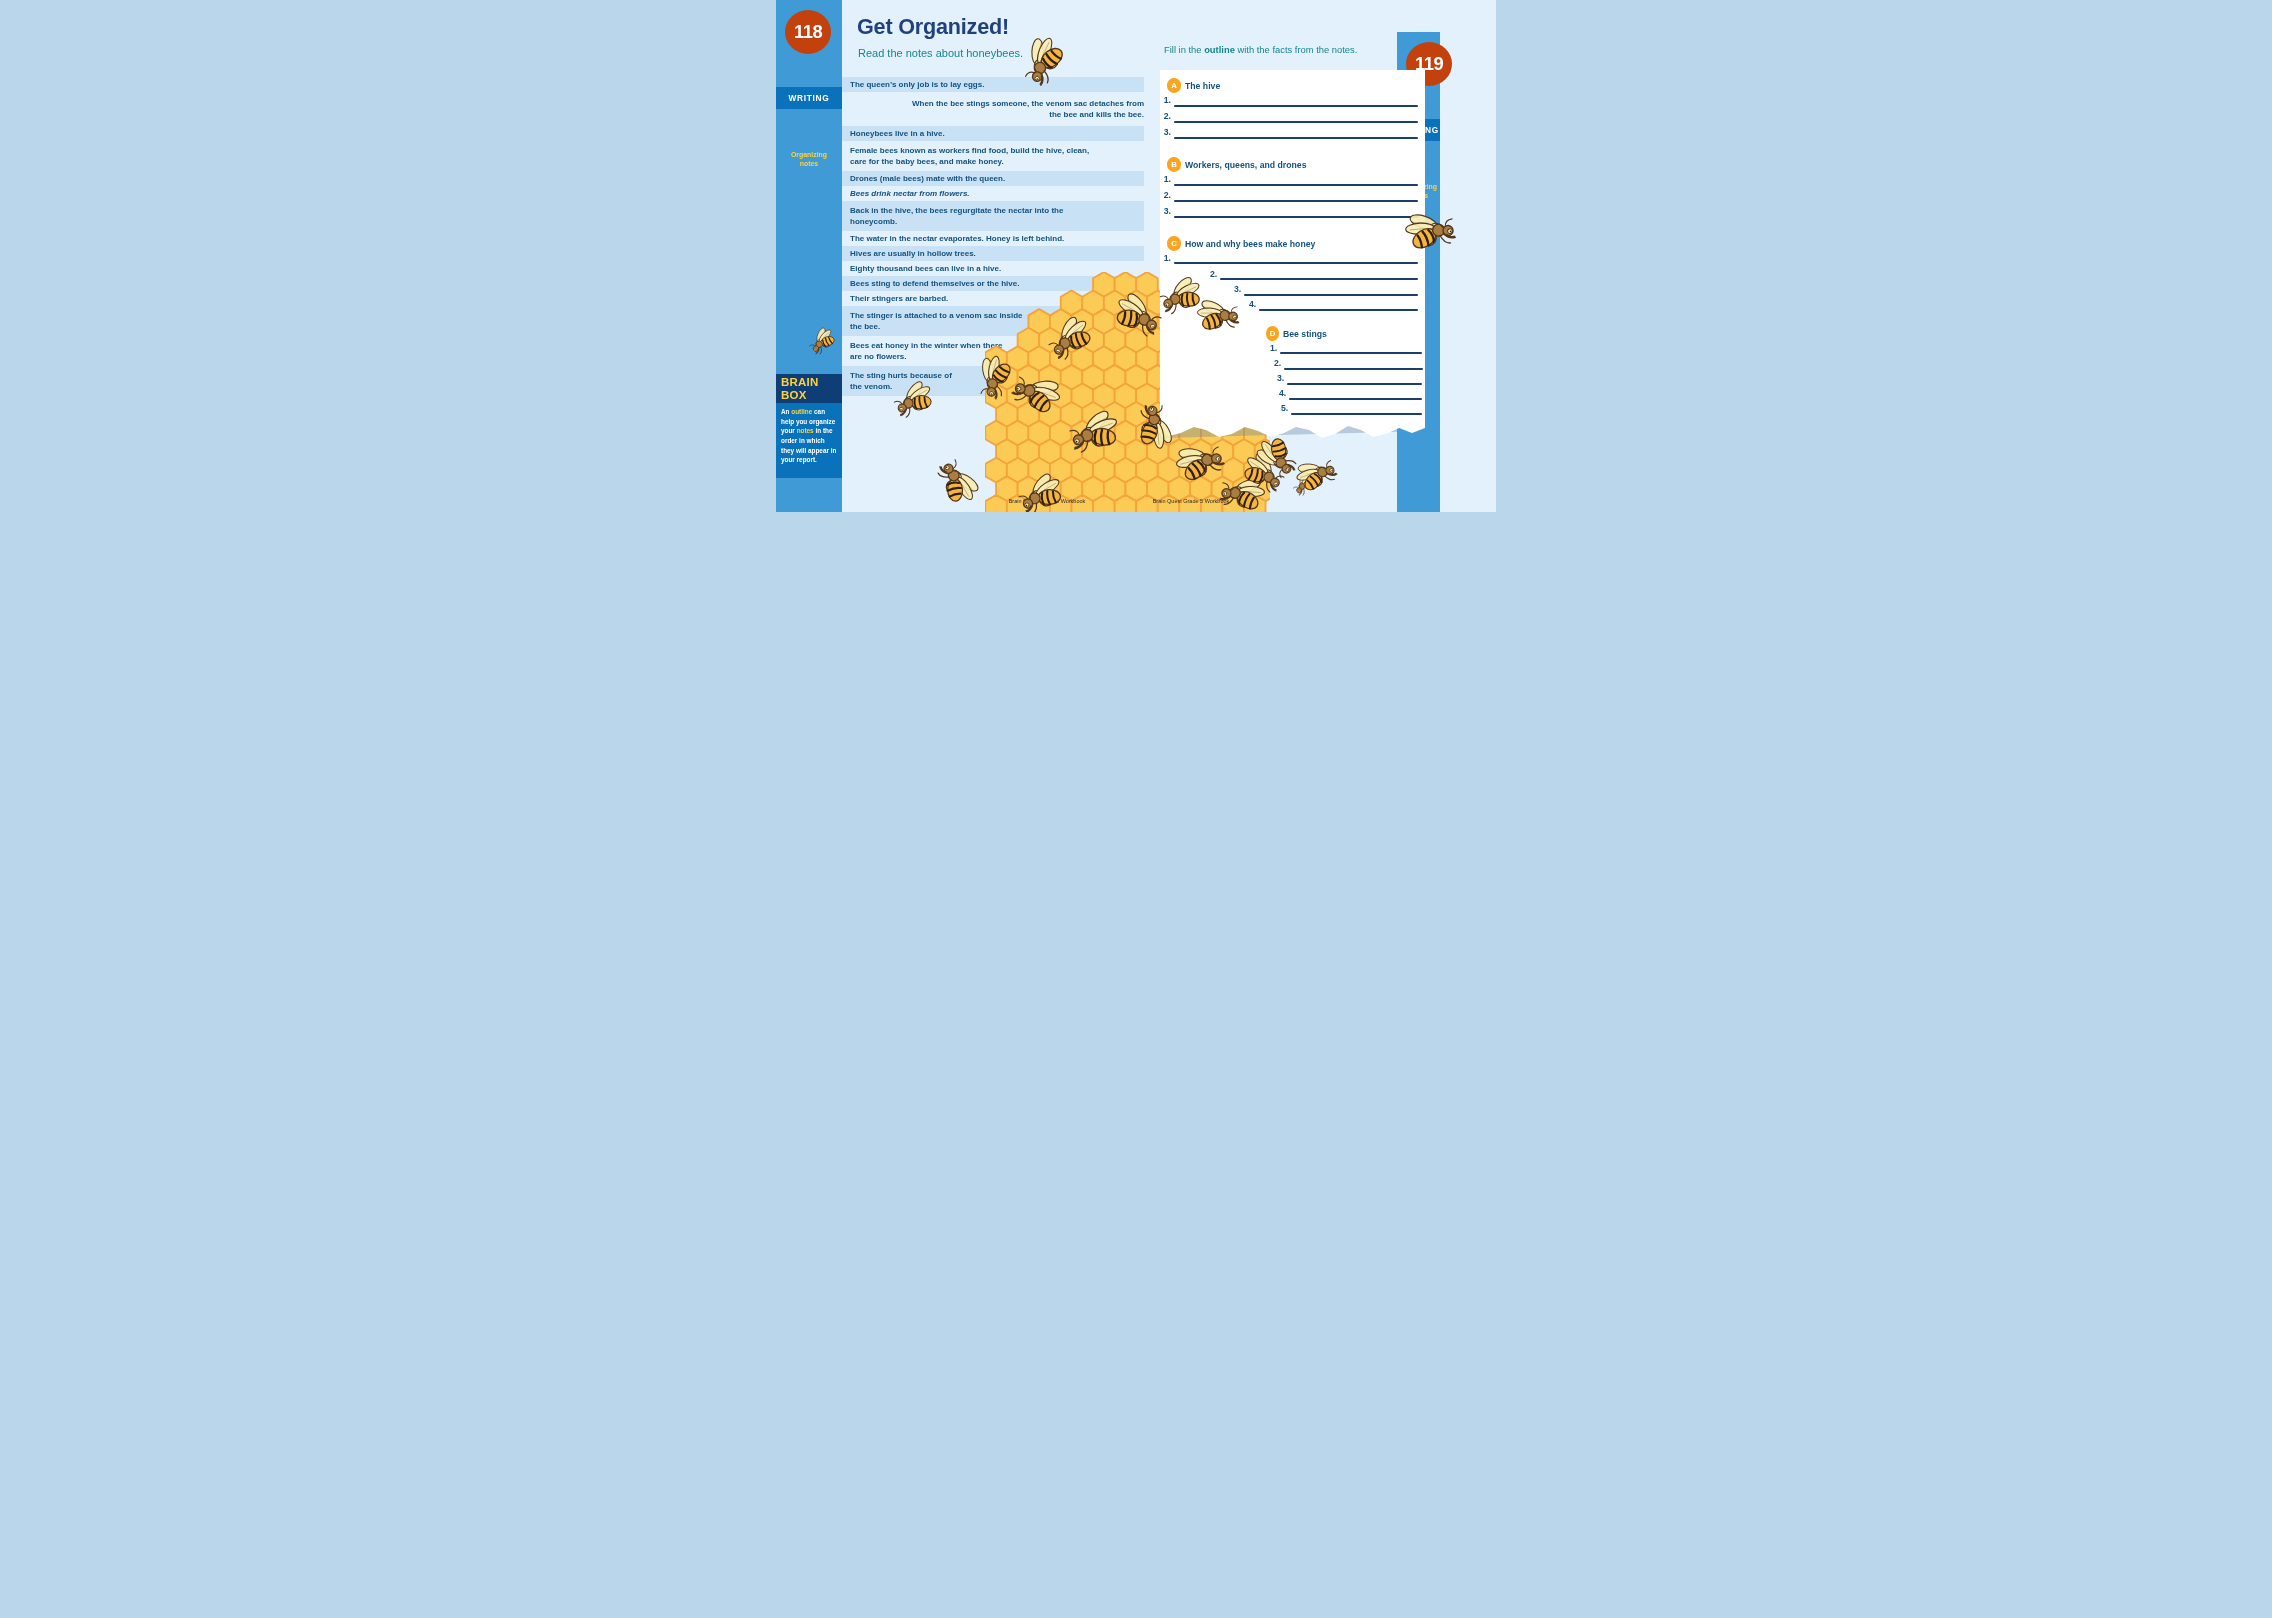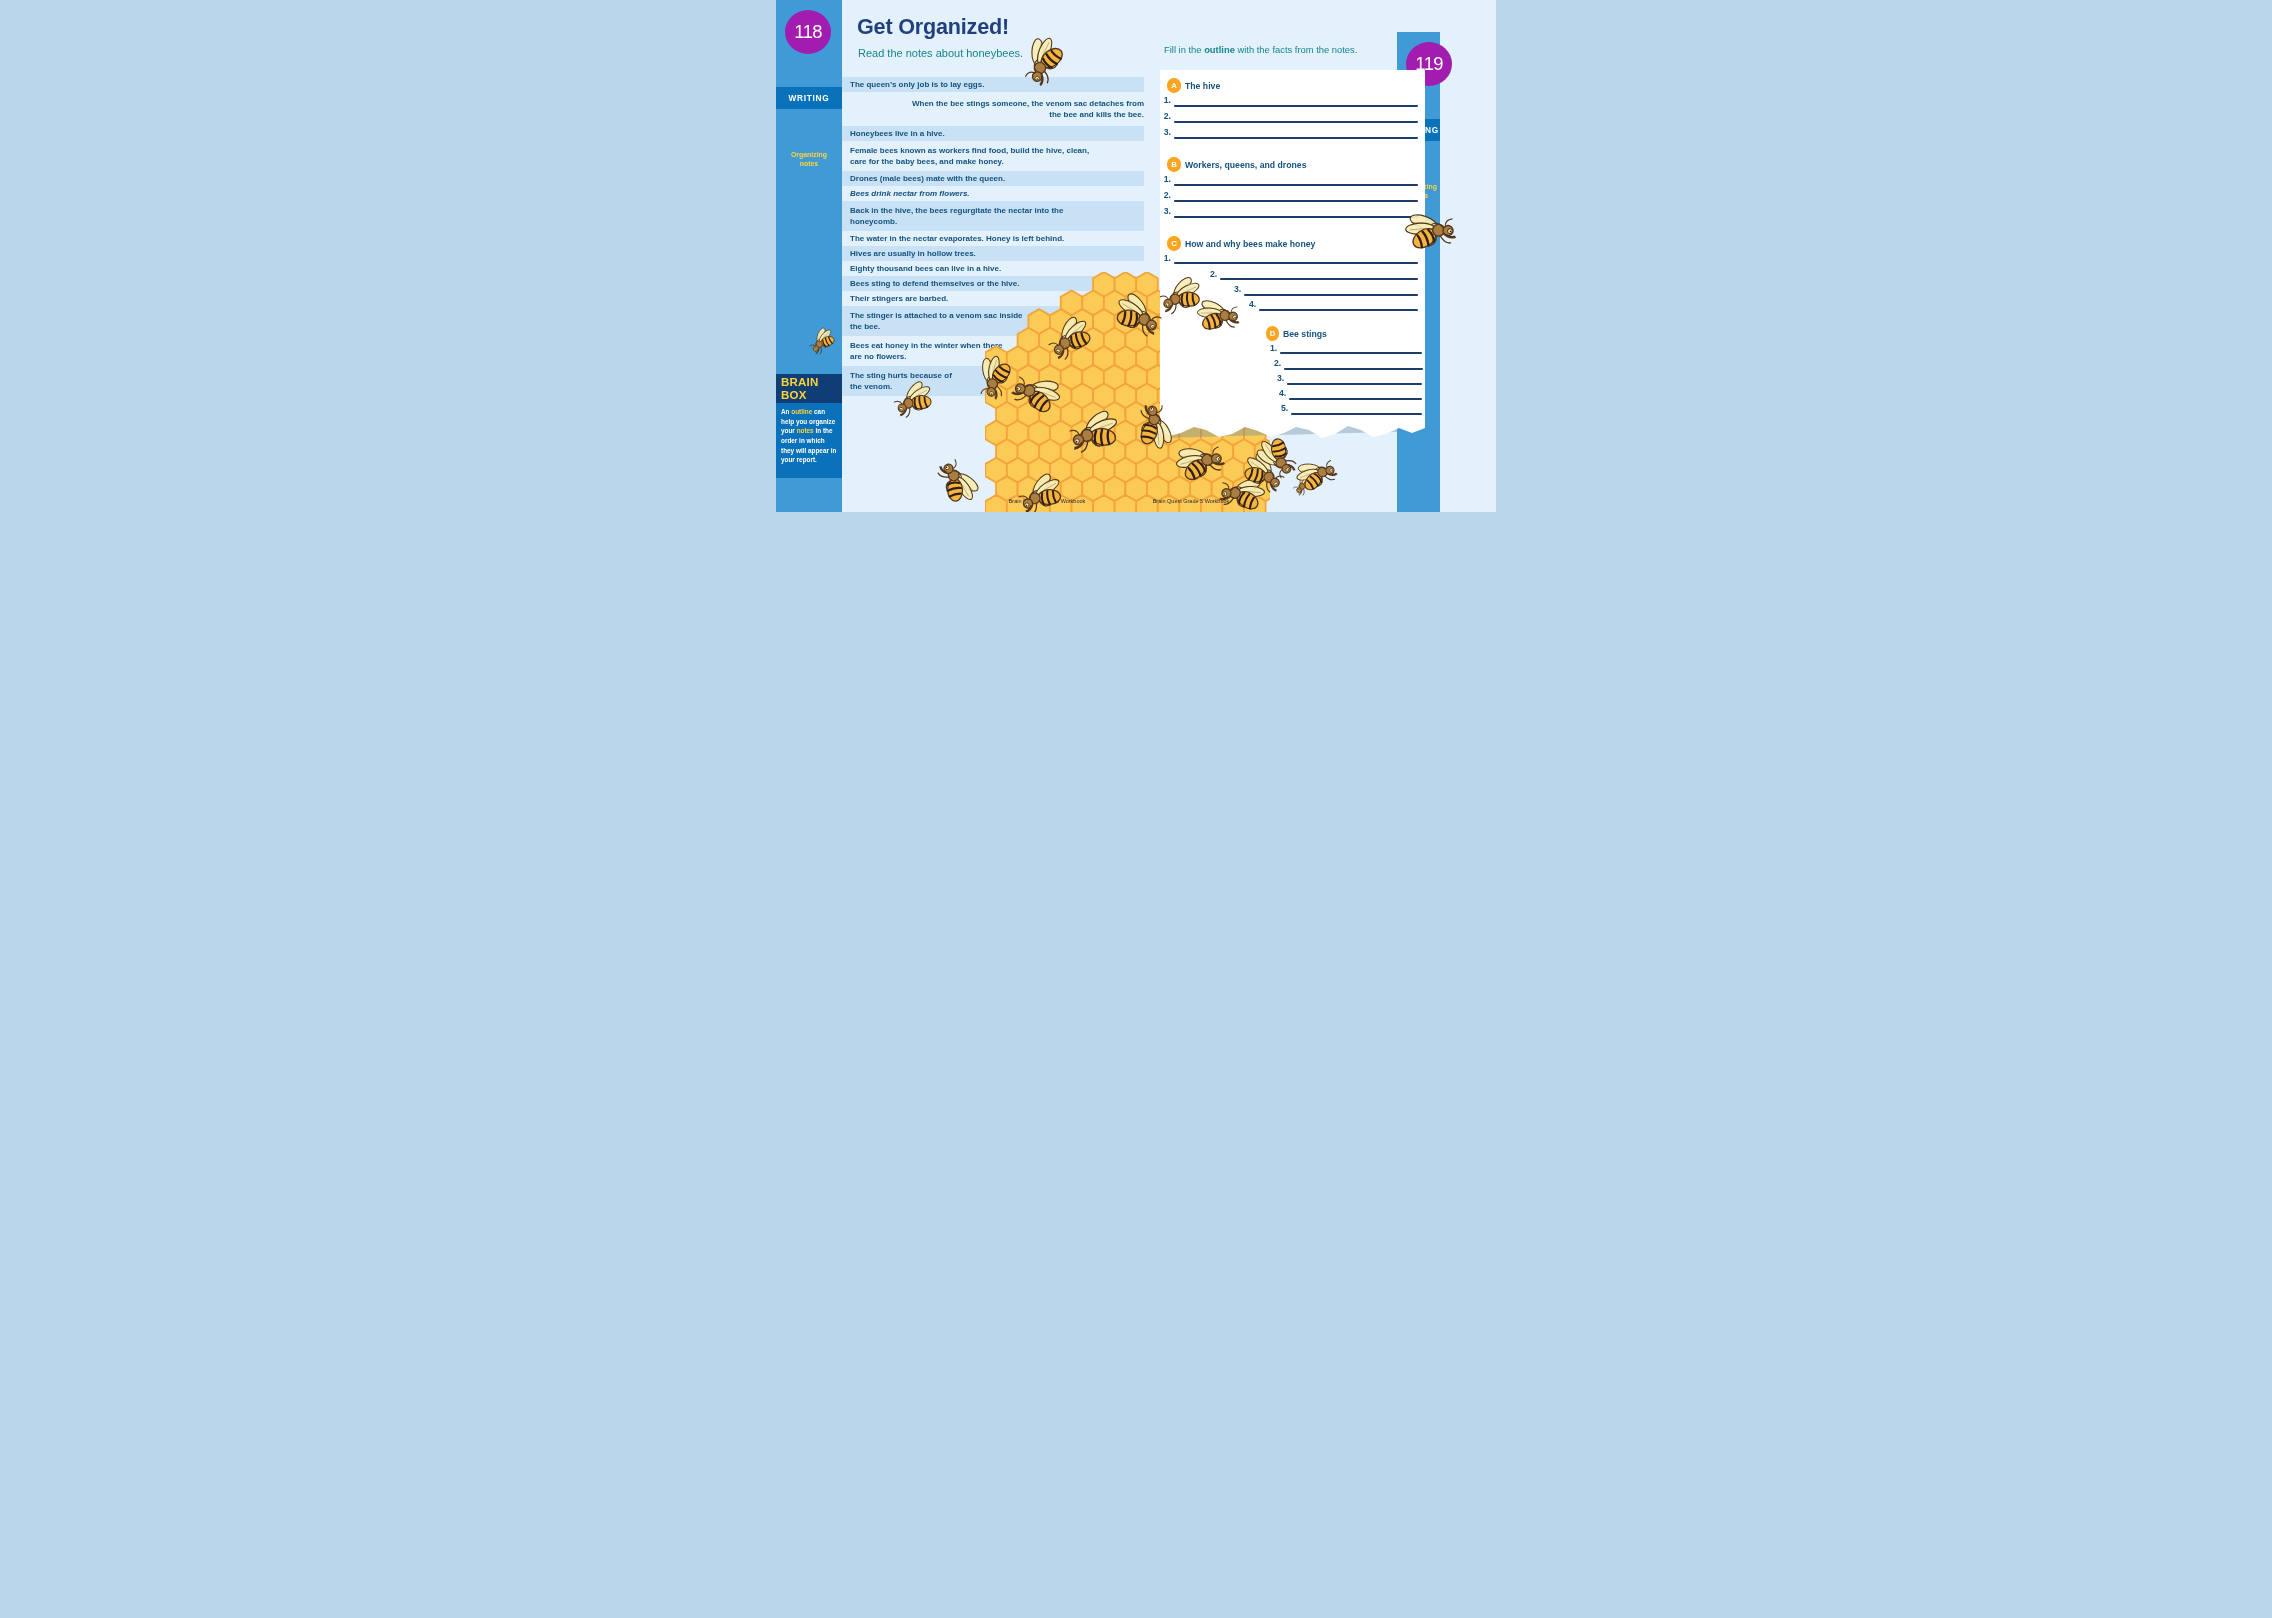--- a/index.html
+++ b/index.html
@@ -8,21 +8,21 @@
     position:relative;width:720px;height:512px;margin:0 auto;
     background:#e3f1fc;overflow:hidden;
     font-family:"Liberation Sans",sans-serif;
   }
   
   .sidebar{position:absolute;top:0;height:512px;background:#3f9ad6;z-index:2;}
   .sidebar.left{left:0;width:66px;}
   .sidebar.right{left:621px;width:43px;margin-top:32px;}
   .page-num{
     position:absolute;top:10px;width:46px;height:44px;border-radius:50%;
-    background:#a21caf;color:#fff;font-weight:normal;font-size:18.4px;
+    background:#c2410c;color:#fff;font-weight:bold;font-size:18.4px;
     display:flex;align-items:center;justify-content:center;letter-spacing:-0.5px;
   }
   .sidebar.left .page-num{left:9.2px;}
   .sidebar.right .page-num{left:9.2px;}
   .writing-band{
     position:absolute;top:87px;left:0;width:100%;height:22px;background:#0a72ba;
     color:#fff;font-weight:bold;font-size:8.3px;letter-spacing:0.7px;
     display:flex;align-items:center;justify-content:center;
   }
   .topic{

